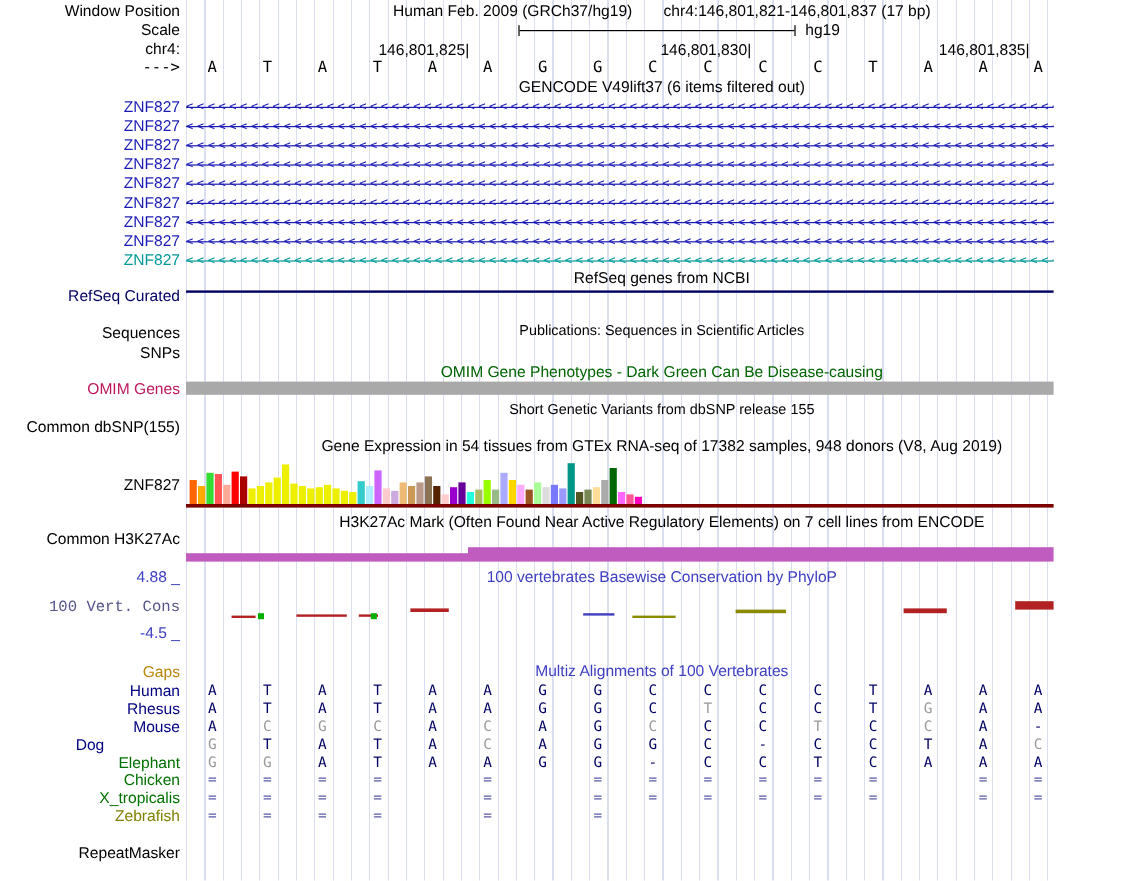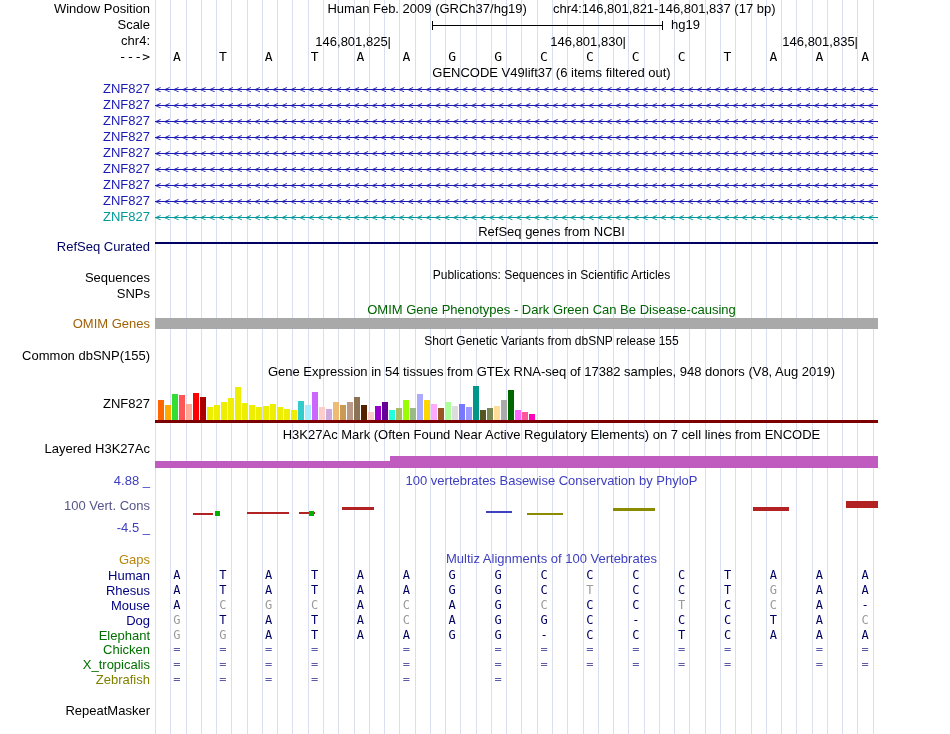--- a/index.html
+++ b/index.html
@@ -103,21 +103,21 @@
   <div class="ct" style="top:225px">RefSeq genes from NCBI</div>
   <div id="refseq-line"></div>
   <div class="gutter" style="top:240px; color:#000064;">RefSeq Curated</div>
 
   <div class="ct small" style="top:268px">Publications: Sequences in Scientific Articles</div>
   <div class="gutter" style="top:271px">Sequences</div>
   <div class="gutter" style="top:287px">SNPs</div>
 
   <div class="ct green-title" style="top:303px">OMIM Gene Phenotypes - Dark Green Can Be Disease-causing</div>
   <div id="omim-bar"></div>
-  <div class="gutter" style="top:317px; color:#a16207;">OMIM Genes</div>
+  <div class="gutter" style="top:317px; color:#be185d;">OMIM Genes</div>
 
   <div class="ct small" style="top:334px">Short Genetic Variants from dbSNP release 155</div>
   <div class="gutter" style="top:349px">Common dbSNP(155)</div>
 
   <div class="ct" style="top:365px">Gene Expression in 54 tissues from GTEx RNA-seq of 17382 samples, 948 donors (V8, Aug 2019)</div>
   <div id="gtex-bars">
       <div class="gtex-bar" style="left: 0px; height: 20px; background: rgb(255, 102, 0);"></div>
       <div class="gtex-bar" style="left: 7px; height: 15px; background: rgb(255, 170, 0);"></div>
       <div class="gtex-bar" style="left: 14px; height: 26px; background: rgb(51, 221, 51);"></div>
       <div class="gtex-bar" style="left: 21px; height: 25px; background: rgb(255, 85, 85);"></div>
@@ -169,29 +169,29 @@
       <div class="gtex-bar" style="left: 343px; height: 20px; background: rgb(170, 170, 170);"></div>
       <div class="gtex-bar" style="left: 350px; height: 30px; background: rgb(0, 102, 0);"></div>
       <div class="gtex-bar" style="left: 357px; height: 10px; background: rgb(255, 102, 255);"></div>
       <div class="gtex-bar" style="left: 364px; height: 8px; background: rgb(255, 85, 153);"></div>
       <div class="gtex-bar" style="left: 371px; height: 6px; background: rgb(255, 0, 187);"></div>
     </div>
   <div class="gutter" style="top:397px">ZNF827</div>
   <div id="gtex-baseline"></div>
 
   <div class="ct" style="top:428px">H3K27Ac Mark (Often Found Near Active Regulatory Elements) on 7 cell lines from ENCODE</div>
-  <div class="gutter" style="top:442px">Layered H3K27Ac</div>
+  <div class="gutter" style="top:442px">Common H3K27Ac</div>
   <div id="h3k-segments">
       <div class="h3k-seg" style="left: 155px; width: 235px; height: 7px; top: 461px;"></div>
       <div class="h3k-seg" style="left: 390px; width: 558px; height: 12px; top: 456px;"></div>
     </div>
 
   <div class="gutter blue-title" style="top:474px">4.88 _</div>
   <div class="ct blue-title" style="top:474px">100 vertebrates Basewise Conservation by PhyloP</div>
-  <div class="gutter" style="top:499px; color:#55558b;">100 Vert. Cons</div>
+  <div class="gutter" style="top:499px; color:#55558b;font-family:Liberation Mono, monospace;">100 Vert. Cons</div>
   <div class="gutter blue-title" style="top:521px">-4.5 _</div>
   <div id="phylop-marks">
       <div class="ph-mark" style="left: 193px; top: 513px; width: 20px; height: 2px; background: rgb(178, 34, 34);"></div>
       <div class="ph-mark" style="left: 215px; top: 511px; width: 5px; height: 5px; background: rgb(0, 176, 0);"></div>
       <div class="ph-mark" style="left: 247px; top: 512px; width: 42px; height: 2px; background: rgb(178, 34, 34);"></div>
       <div class="ph-mark" style="left: 299px; top: 512px; width: 16px; height: 2px; background: rgb(178, 34, 34);"></div>
       <div class="ph-mark" style="left: 309px; top: 511px; width: 5px; height: 5px; background: rgb(0, 176, 0);"></div>
       <div class="ph-mark" style="left: 342px; top: 507px; width: 32px; height: 3px; background: rgb(178, 34, 34);"></div>
       <div class="ph-mark" style="left: 486px; top: 511px; width: 26px; height: 2px; background: rgb(64, 64, 192);"></div>
       <div class="ph-mark" style="left: 527px; top: 513px; width: 36px; height: 2px; background: rgb(139, 139, 0);"></div>
@@ -277,21 +277,21 @@
         <span class="dim">C</span>
         <span>C</span>
         <span>C</span>
         <span class="dim">T</span>
         <span>C</span>
         <span class="dim">C</span>
         <span>A</span>
         <span>-</span>
         <span>T</span>
       </div>
-      <div class="gutter" style="top: 614px; color: rgb(0, 0, 128);">Dog</div>
+      <div class="gutter" style="top: 614px; color: rgb(0, 0, 128); text-align: center;">Dog</div>
       <div class="aln-grid" style="top: 613px;">
         <span class="dim">G</span>
         <span>T</span>
         <span>A</span>
         <span>T</span>
         <span>A</span>
         <span class="dim">C</span>
         <span>A</span>
         <span>G</span>
         <span>G</span>

